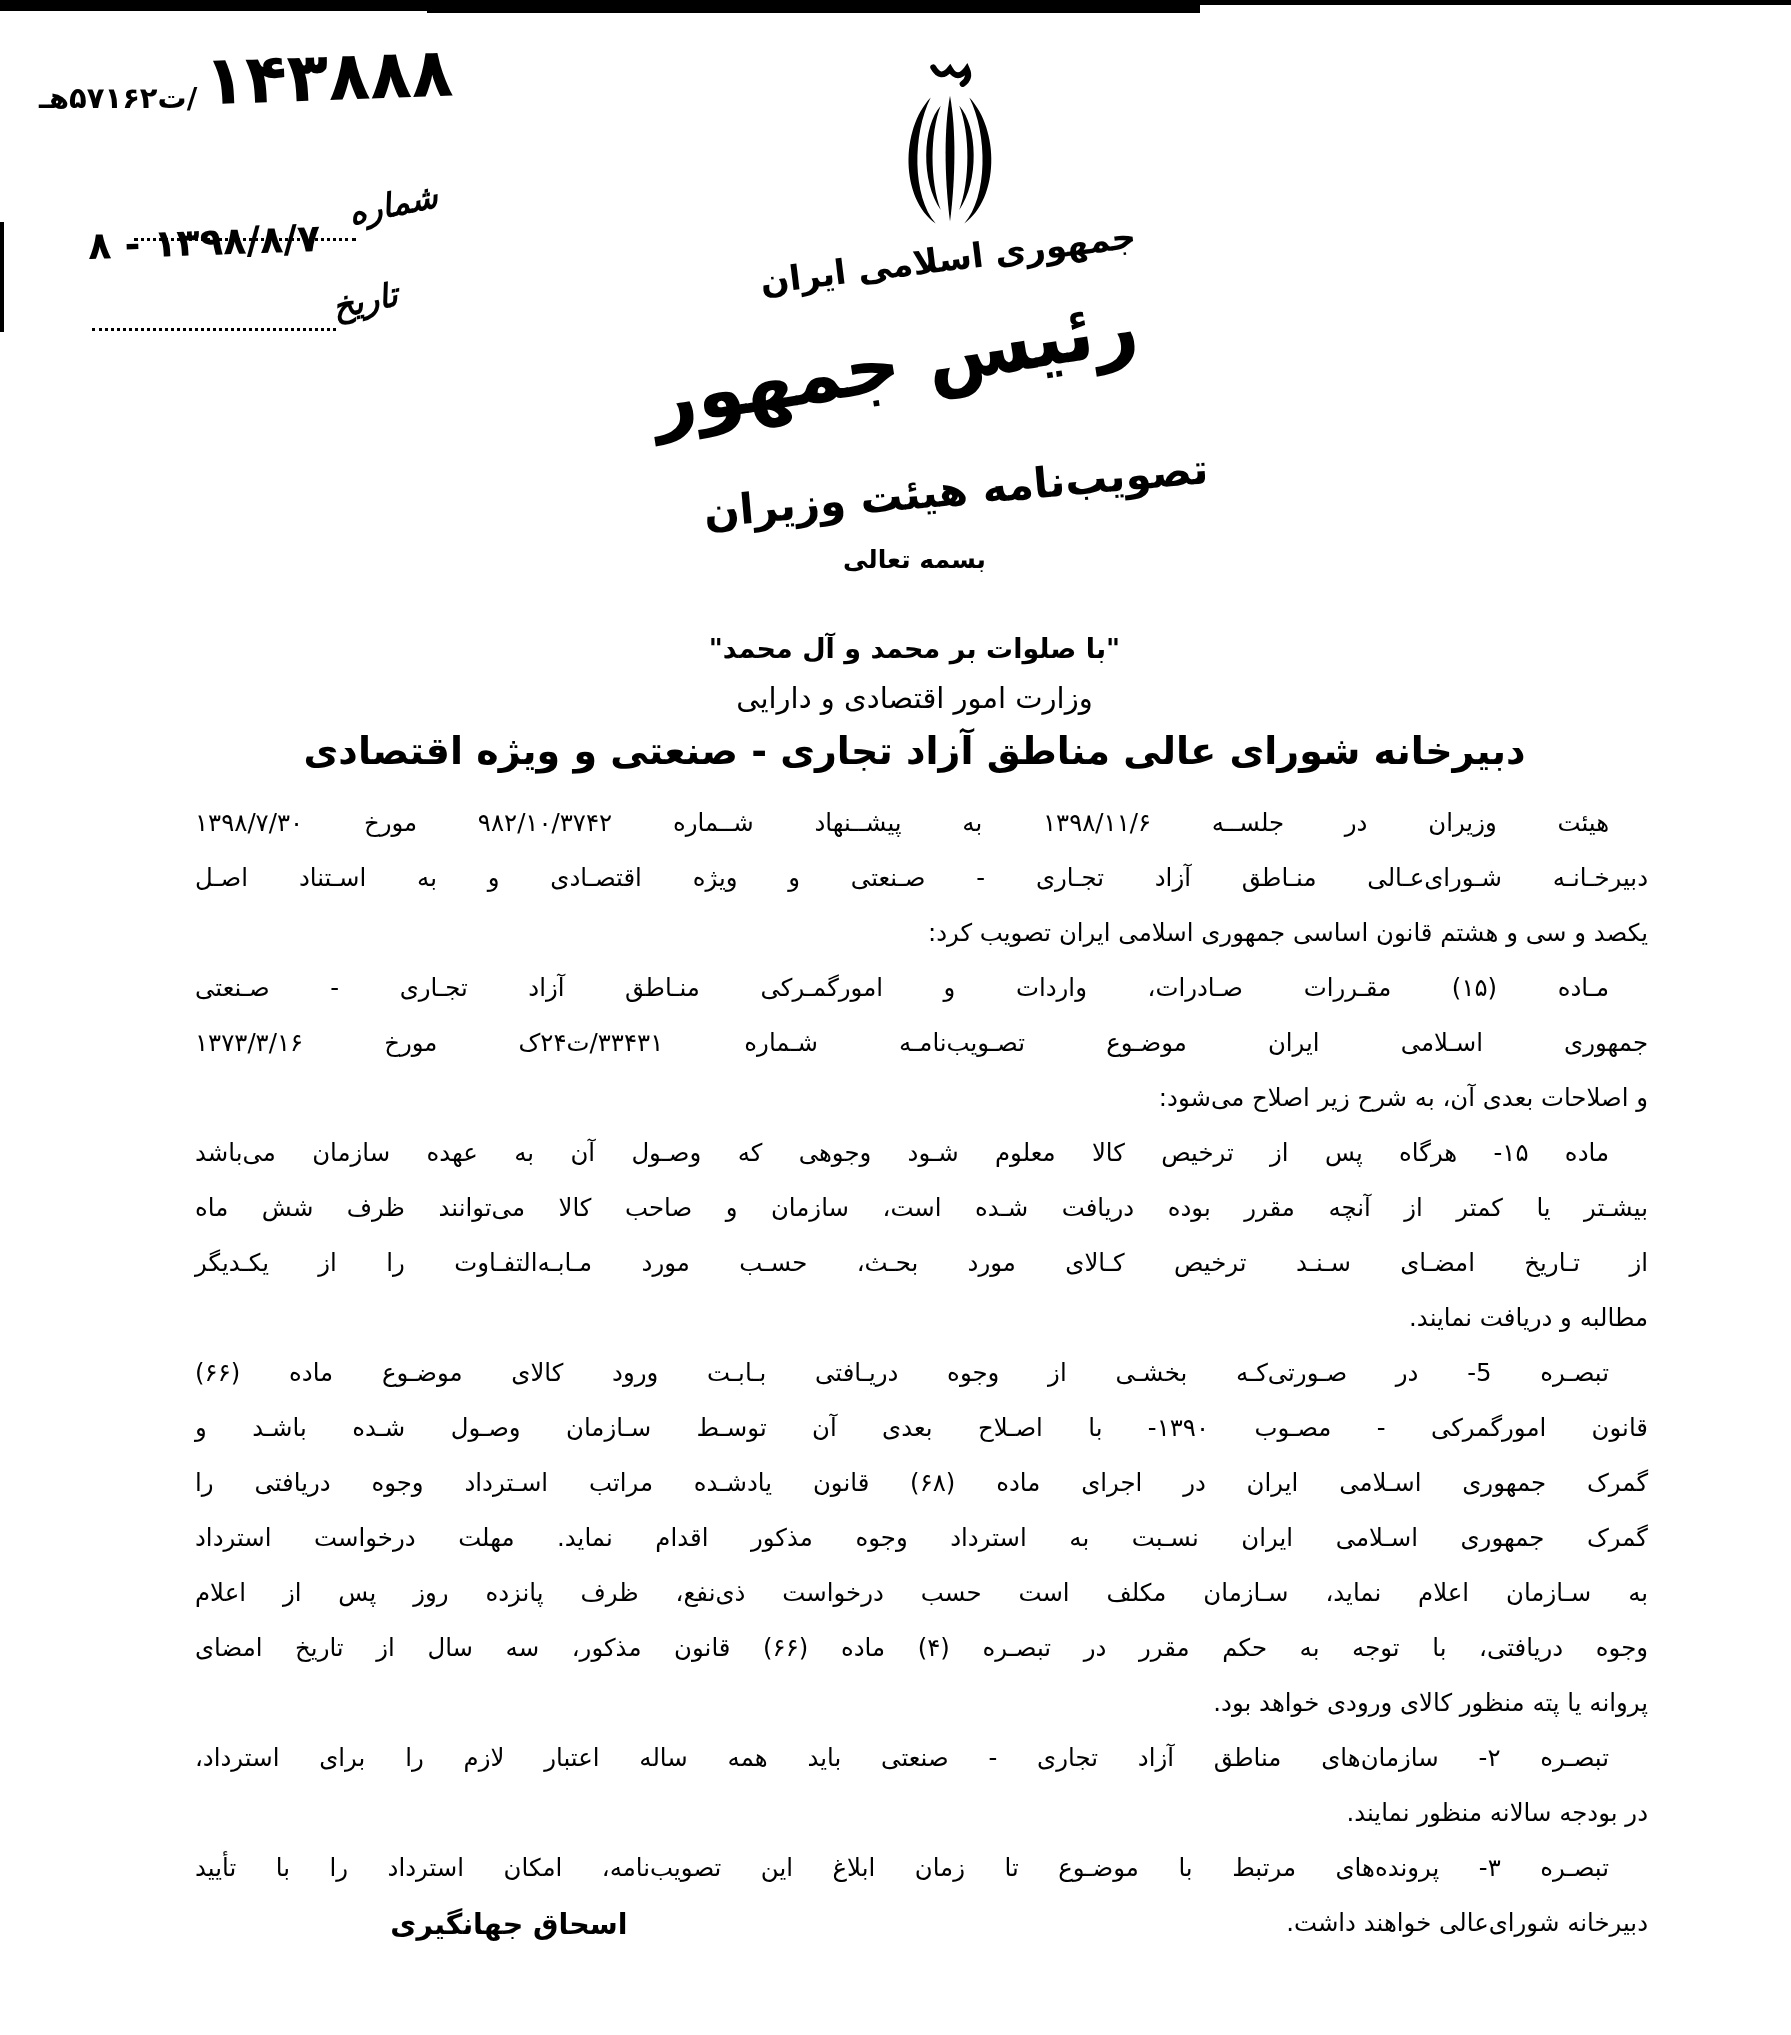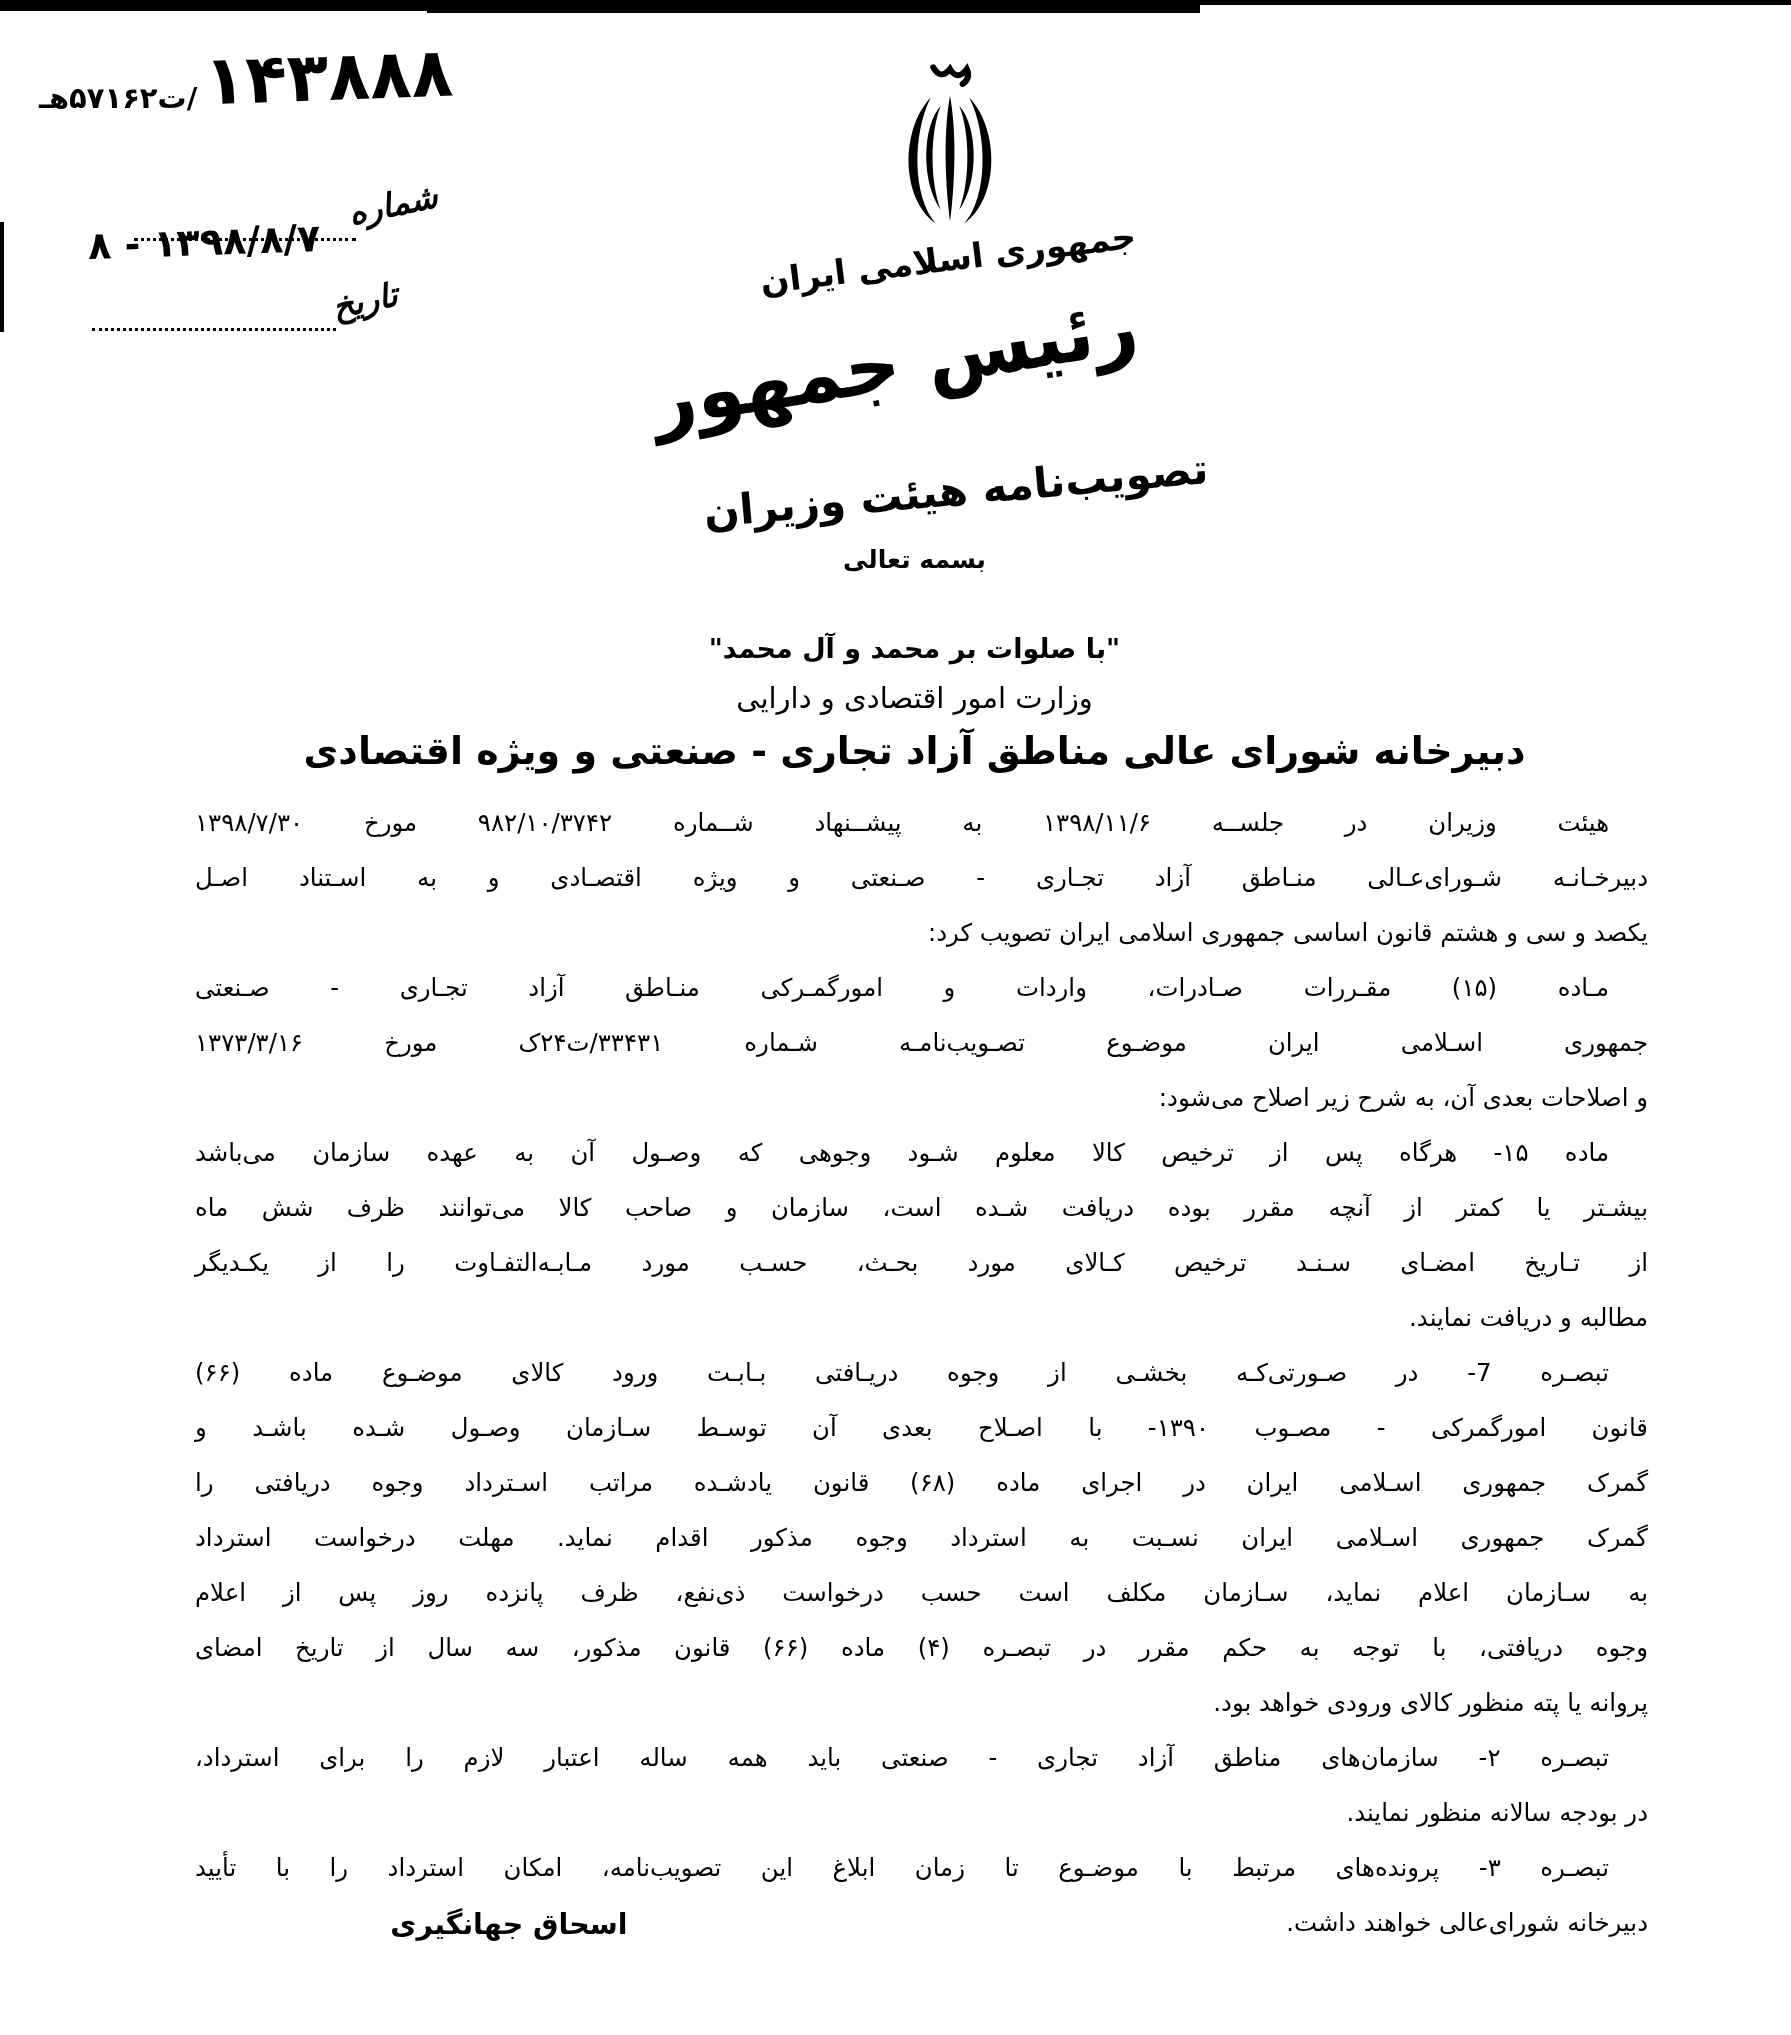--- a/index.html
+++ b/index.html
@@ -87,21 +87,21 @@
   <div class="line indent"><span class="prefix"></span><span>هیئت وزیران در جلســه ۱۳۹۸/۱۱/۶ به پیشــنهاد شــماره ۹۸۲/۱۰/۳۷۴۲ مورخ ۱۳۹۸/۷/۳۰</span></div>
       <div class="line"><span class="prefix"></span><span>دبیرخـانـه شـورای‌عـالی منـاطق آزاد تجـاری - صـنعتی و ویژه اقتصـادی و به اسـتناد اصـل</span></div>
       <div class="line short"><span class="prefix"></span><span>یکصد و سی و هشتم قانون اساسی جمهوری اسلامی ایران تصویب کرد:</span></div>
       <div class="line indent"><span class="prefix"></span><span>مـاده (۱۵) مقـررات صـادرات، واردات و امورگمـرکی منـاطق آزاد تجـاری - صـنعتی</span></div>
       <div class="line"><span class="prefix"></span><span>جمهوری اسـلامی ایران موضـوع تصـویب‌نامـه شـماره ۳۳۴۳۱/ت۲۴ک مورخ ۱۳۷۳/۳/۱۶</span></div>
       <div class="line short"><span class="prefix"></span><span>و اصلاحات بعدی آن، به شرح زیر اصلاح می‌شود:</span></div>
       <div class="line indent"><span class="prefix">ماده ۱۵-</span><span> هرگاه پس از ترخیص کالا معلوم شـود وجوهی که وصـول آن به عهده سازمان می‌باشد</span></div>
       <div class="line"><span class="prefix"></span><span>بیشـتر یا کمتر از آنچه مقرر بوده دریافت شـده است، سازمان و صاحب کالا می‌توانند ظرف شش ماه</span></div>
       <div class="line"><span class="prefix"></span><span>از تـاریخ امضـای سـنـد ترخیص کـالای مورد بحـث، حسـب مورد مـابـه‌التفـاوت را از یکـدیگر</span></div>
       <div class="line short"><span class="prefix"></span><span>مطالبه و دریافت نمایند.</span></div>
-      <div class="line indent"><span class="prefix">تبصـره 7-</span><span> در صـورتی‌کـه بخشـی از وجوه دریـافتی بـابـت ورود کالای موضـوع ماده (۶۶)</span></div>
+      <div class="line indent"><span class="prefix">تبصـره 5-</span><span> در صـورتی‌کـه بخشـی از وجوه دریـافتی بـابـت ورود کالای موضـوع ماده (۶۶)</span></div>
       <div class="line"><span class="prefix"></span><span>قانون امورگمرکی - مصـوب ۱۳۹۰- با اصـلاح بعدی آن توسـط سـازمان وصـول شـده باشـد و</span></div>
       <div class="line"><span class="prefix"></span><span>گمرک جمهوری اسـلامی ایران در اجرای ماده (۶۸) قانون یادشـده مراتب اسـترداد وجوه دریافتی را</span></div>
       <div class="line"><span class="prefix"></span><span>گمرک جمهوری اسـلامی ایران نسـبت به استرداد وجوه مذکور اقدام نماید. مهلت درخواست استرداد</span></div>
       <div class="line"><span class="prefix"></span><span>به سـازمان اعلام نماید، سـازمان مکلف است حسب درخواست ذی‌نفع، ظرف پانزده روز پس از اعلام</span></div>
       <div class="line"><span class="prefix"></span><span>وجوه دریافتی، با توجه به حکم مقرر در تبصـره (۴) ماده (۶۶) قانون مذکور، سه سال از تاریخ امضای</span></div>
       <div class="line short"><span class="prefix"></span><span>پروانه یا پته منظور کالای ورودی خواهد بود.</span></div>
       <div class="line indent"><span class="prefix">تبصـره ۲-</span><span> سازمان‌های مناطق آزاد تجاری - صنعتی باید همه ساله اعتبار لازم را برای استرداد،</span></div>
       <div class="line short"><span class="prefix"></span><span>در بودجه سالانه منظور نمایند.</span></div>
       <div class="line indent"><span class="prefix">تبصـره ۳-</span><span> پرونده‌های مرتبط با موضـوع تا زمان ابلاغ این تصویب‌نامه، امکان استرداد را با تأیید</span></div>
       <div class="line short"><span class="prefix"></span><span>دبیرخانه شورای‌عالی خواهند داشت.</span></div>

